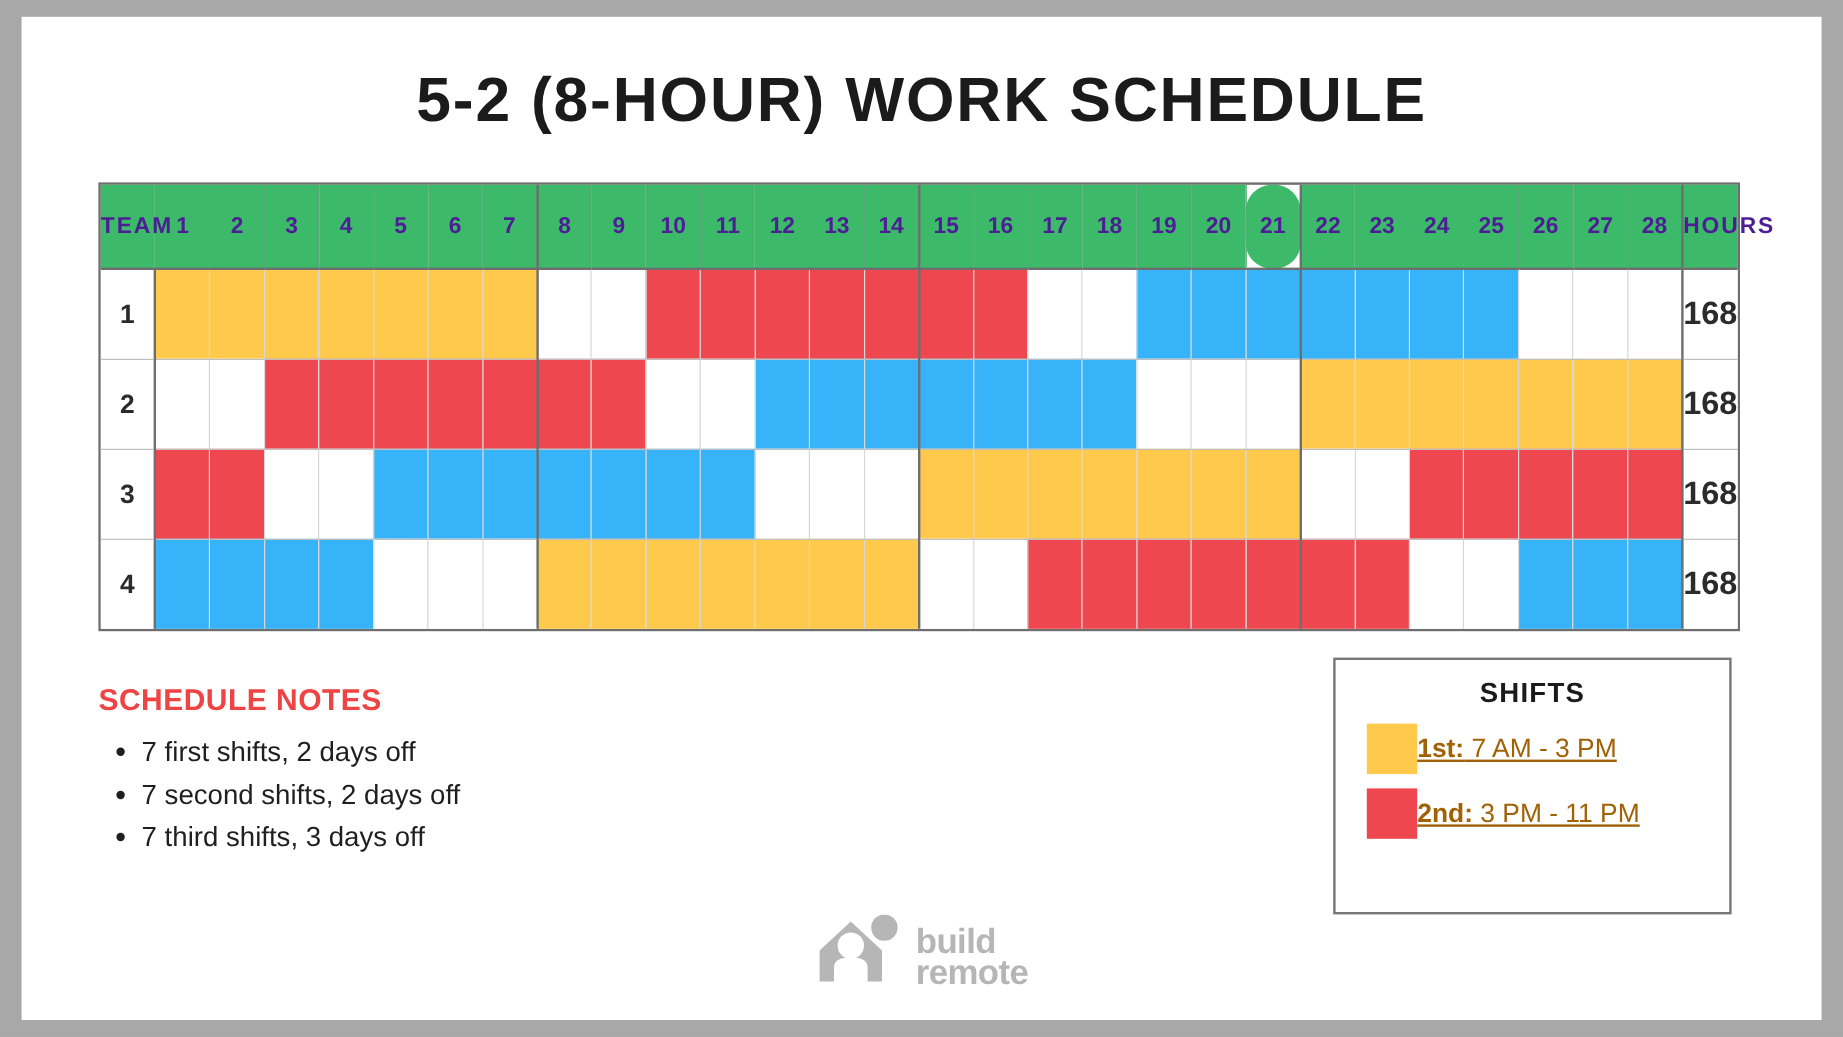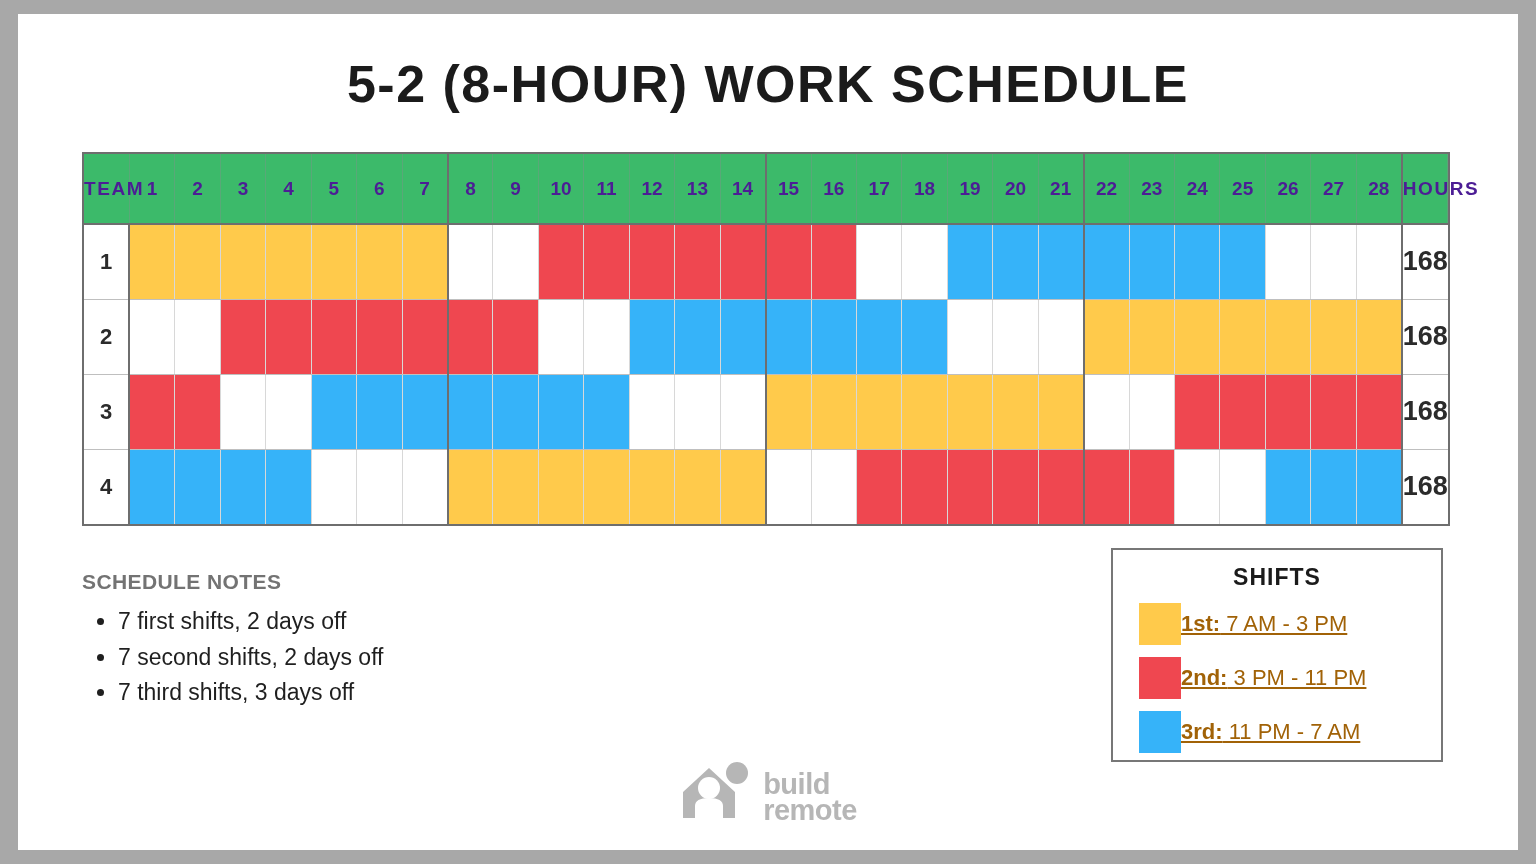--- a/index.html
+++ b/index.html
@@ -94,21 +94,21 @@
   td.s2  { background: #ef4750; }
   td.s3  { background: #36b3f9; }
 
   
   #notes {
     position: absolute;
     left: 64px; top: 556px;
     width: 620px;
   }
   #notes-title {
-    font-size: 21px; font-weight: bold; color: #737373;
+    font-size: 25px; font-weight: bold; color: #ef4444;
     letter-spacing: 0.4px;
     margin-bottom: 10px;
   }
   #notes ul { margin: 0; padding-left: 36px; }
   #notes li {
     font-size: 23px; color: #1f1f1f;
     line-height: 1.55;
   }
 
   
@@ -176,21 +176,21 @@
             <th class="day-head">11</th>
             <th class="day-head">12</th>
             <th class="day-head">13</th>
             <th class="day-head" style="border-right: 2px solid rgb(110, 110, 110);">14</th>
             <th class="day-head">15</th>
             <th class="day-head">16</th>
             <th class="day-head">17</th>
             <th class="day-head">18</th>
             <th class="day-head">19</th>
             <th class="day-head">20</th>
-            <th class="day-head" style="border-right: 2px solid rgb(110, 110, 110);">21</th>
+            <th class="day-head" style="border-right: 2px solid rgb(110, 110, 110); border-radius: 22px;">21</th>
             <th class="day-head">22</th>
             <th class="day-head">23</th>
             <th class="day-head">24</th>
             <th class="day-head">25</th>
             <th class="day-head">26</th>
             <th class="day-head">27</th>
             <th class="day-head" style="border-right: 2px solid rgb(110, 110, 110);">28</th>
             <th class="hours-head" style="border-left: 2px solid rgb(110, 110, 110);">HOURS</th>
           </tr>
       </thead>
@@ -339,24 +339,20 @@
   <div id="legend">
     <div id="legend-title">SHIFTS</div>
     <div id="legend-rows">
         <div class="legend-row">
           <div class="swatch sw1" style="background: rgb(255, 202, 75);"></div>
           <div class="legend-text"><b>1st:</b><span> 7 AM - 3 PM</span></div>
         </div>
         <div class="legend-row">
           <div class="swatch sw2" style="background: rgb(239, 71, 80);"></div>
           <div class="legend-text"><b>2nd:</b><span> 3 PM - 11 PM</span></div>
-        </div>
-        <div class="legend-row">
-          <div class="swatch sw3" style="background: rgb(54, 179, 249);"></div>
-          <div class="legend-text"><b>3rd:</b><span> 11 PM - 7 AM</span></div>
         </div>
       </div>
   </div>
 
   <div id="logo">
     <span id="logo-mark">
       <svg width="74" height="58" viewBox="0 0 74 58" aria-hidden="true">
         <path d="M4 30 L30 6 L56 30 L56 56 L44 56 L44 44 Q44 36 30 36 Q16 36 16 44 L16 56 L4 56 Z" fill="#b6b6b6"></path>
         <circle cx="30" cy="26" r="11" fill="#ffffff"></circle>
         <circle cx="58" cy="11" r="11" fill="#b6b6b6"></circle>

